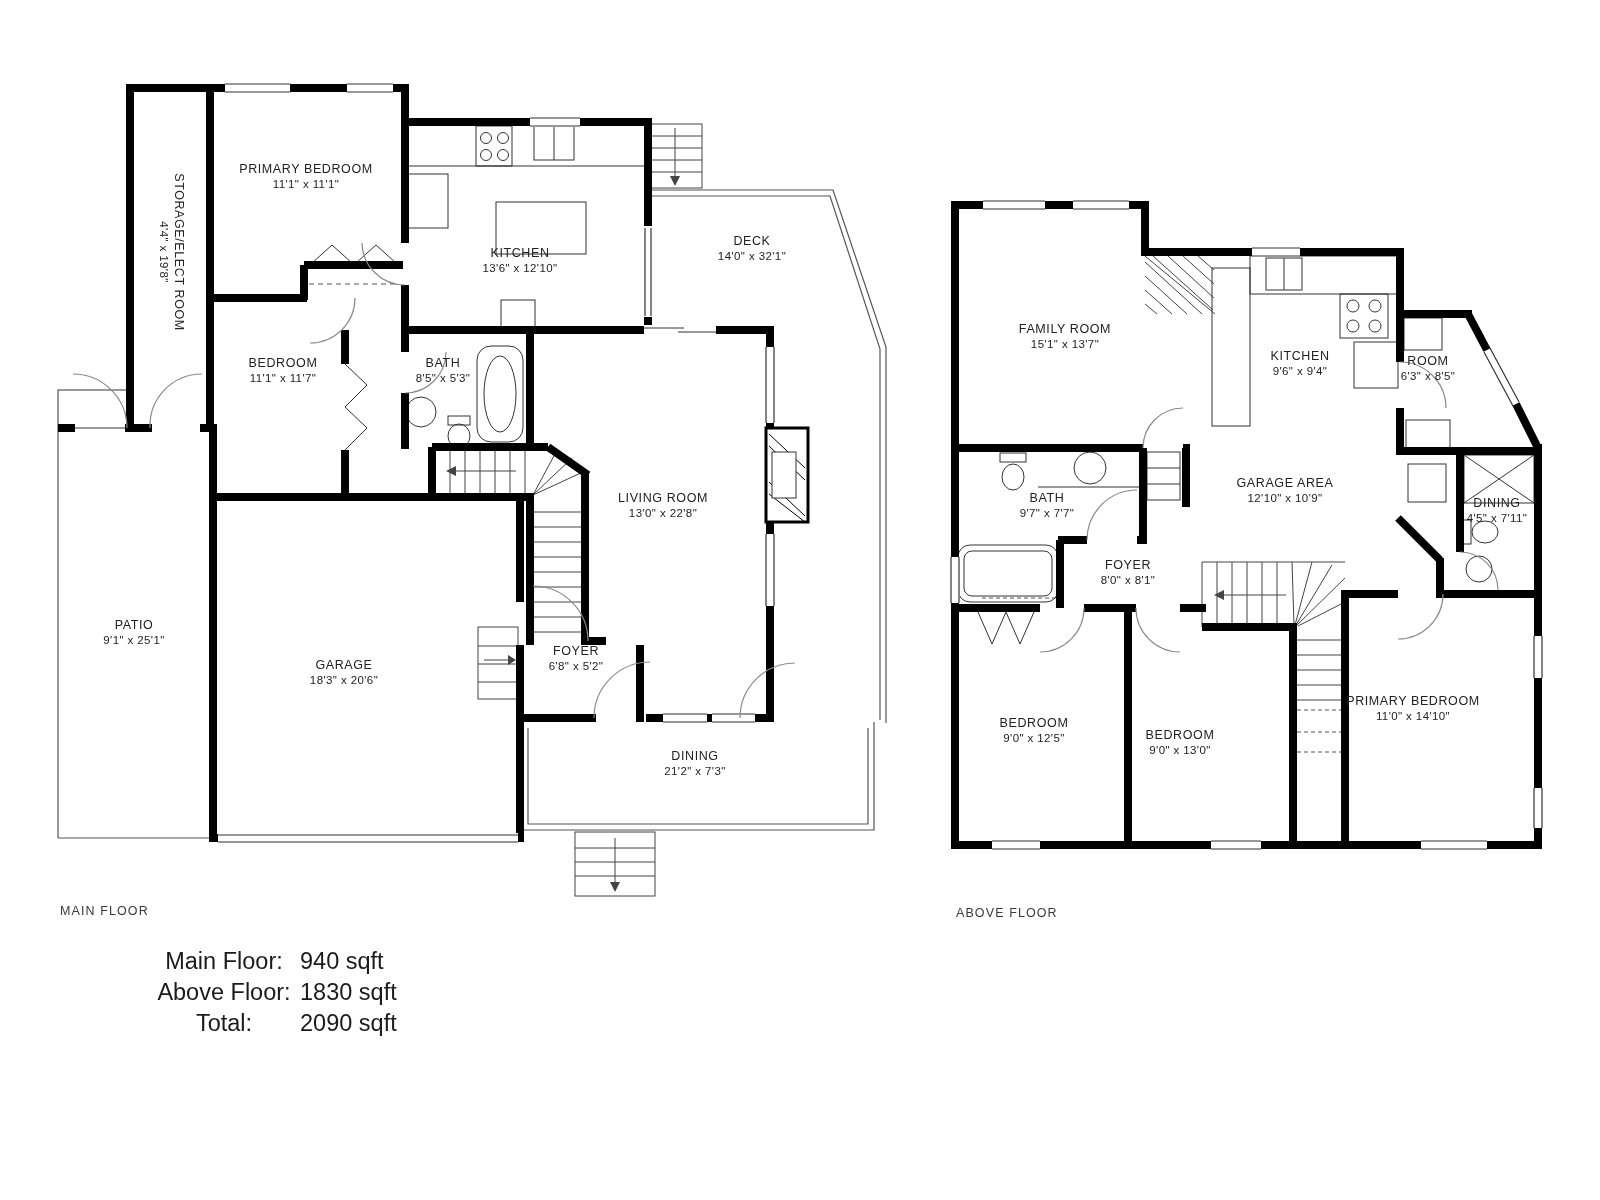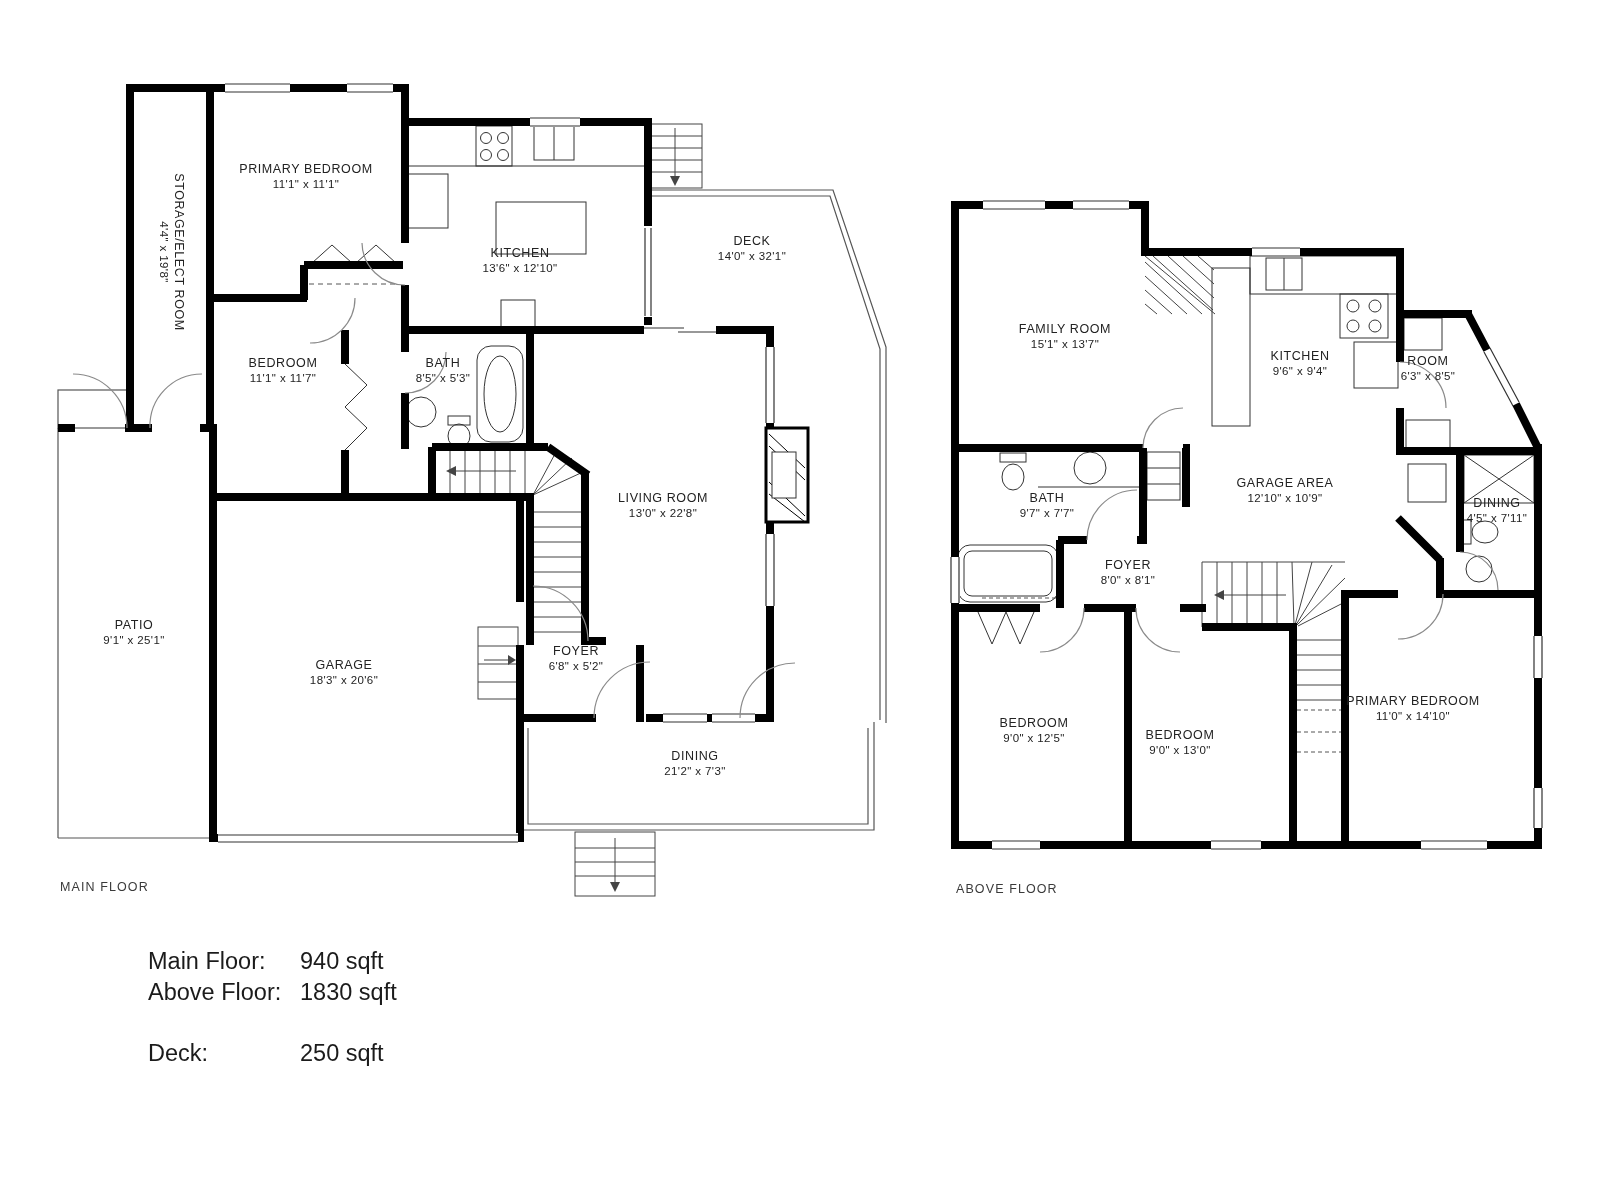--- a/index.html
+++ b/index.html
@@ -3,22 +3,22 @@
 <meta charset="utf-8">
 <style>
   html,body{margin:0;padding:0;background:#ffffff;}
   body{width:1600px;height:1200px;position:relative;font-family:"Liberation Sans",sans-serif;}
   #stage{position:absolute;left:0;top:0;width:1600px;height:1200px;background:#fff;overflow:hidden;}
   svg.plan{position:absolute;left:0;top:0;}
   .room-label{position:absolute;transform:translate(-50%,-50%);text-align:center;color:#222;white-space:nowrap;z-index:5;}
   .room-label .rn{font-size:12.5px;letter-spacing:.6px;}
   .room-label .rd{font-size:11.5px;letter-spacing:.4px;margin-top:2px;}
   .room-label.rot{transform:translate(-50%,-50%) rotate(90deg);}
-  .floor-title{position:absolute;font-size:12.5px;letter-spacing:1.1px;color:#3a3a3a;z-index:5;}
-  .summary{position:absolute;left:148px;top:946px;font-size:23.5px;color:#1b1b1b;z-index:5;}
+  .floor-title{position:absolute;font-size:12.5px;letter-spacing:1.1px;color:#3a3a3a;z-index:5;margin-top:24px;}
+  .summary{position:absolute;left:148px;top:946px;font-size:23.5px;color:#1b1b1b;z-index:5;text-align:center;}
   .summary .row{display:flex;line-height:31px;}
   .summary .row .lbl{width:152px;}
   .summary .spacer{height:30px;}
 </style>
 </head>
 <body>
 
 <div id="stage">
 
 <svg class="plan" width="1600" height="1200" viewBox="0 0 1600 1200" xmlns="http://www.w3.org/2000/svg">
@@ -362,20 +362,20 @@
 
   <div class="summary">
     <div class="row">
       <span class="lbl">Main Floor:</span>
       <span class="val">940 sqft</span>
     </div>
     <div class="row">
       <span class="lbl">Above Floor:</span>
       <span class="val">1830 sqft</span>
     </div>
+    <div class="row">
+      <span class="lbl">Total:</span>
+      <span class="val">2090 sqft</span>
+    </div>
     <div class="spacer"></div>
-    <div class="row">
-      <span class="lbl">Deck:</span>
-      <span class="val">250 sqft</span>
-    </div>
   </div>
 
 </div>
 
 </body></html>

